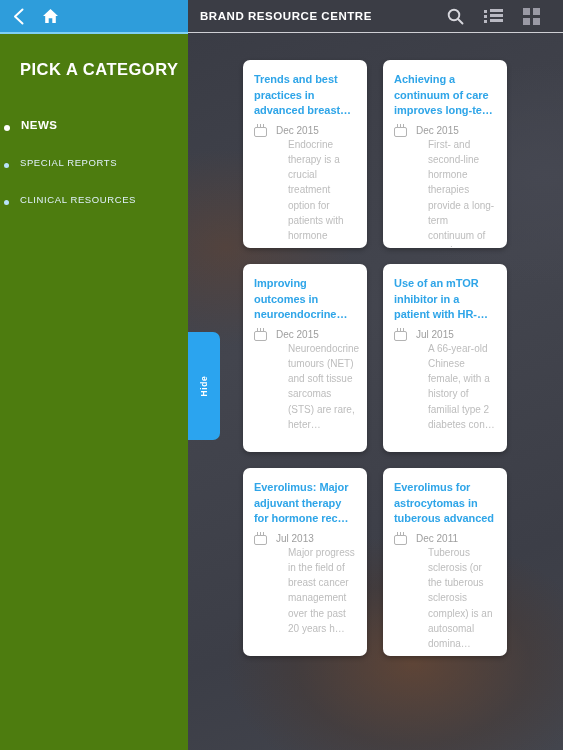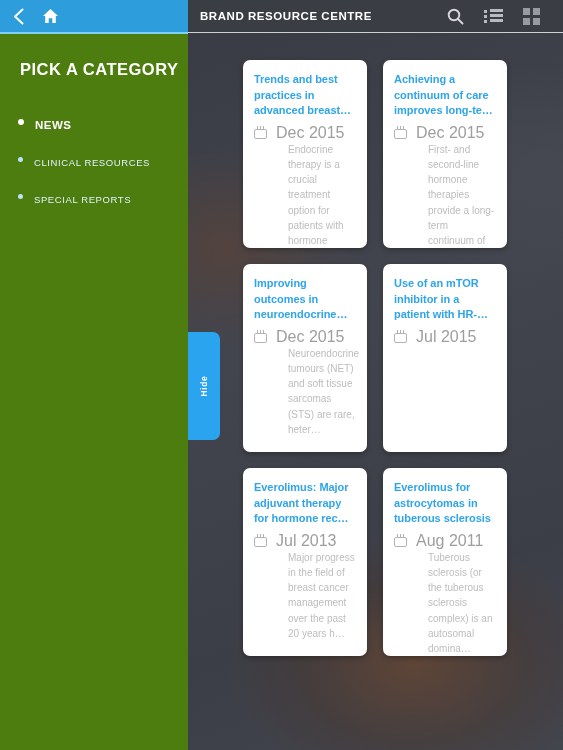--- a/index.html
+++ b/index.html
@@ -63,21 +63,21 @@
   #sidebar {
     position:absolute; left:0; top:34px; width:188px; bottom:0;
     background:#4d7c0f; z-index:15;
   }
   #sidebar-title {
     color:#ffffff; font-size:16.5px; font-weight:bold;
     letter-spacing:0.5px; padding:26px 0 0 20px;
   }
   #cat-list { margin-top:27px; }
   .cat-item {
-    display:flex; align-items:flex-start; padding:13px 0 13px 18px; cursor:pointer;
+    display:flex; align-items:flex-end; padding:13px 0 13px 4px; cursor:pointer;
   }
   .cat-bullet { width:6px; height:6px; border-radius:50%; background:#ffffff; flex:none; }
   .cat-item.active .cat-bullet { background:#ffffff; }
   .cat-item:not(.active) .cat-bullet { background:#b9e3fb; width:5px; height:5px; }
   .cat-label {
     margin-left:11px; color:#ffffff; font-size:11.5px;
     font-weight:bold; letter-spacing:0.5px;
   }
   .cat-item:not(.active) .cat-label {
     color:#e2f2fd; font-weight:normal; font-size:9.5px; letter-spacing:0.6px;
@@ -113,21 +113,21 @@
   }
   .card-meta { display:flex; align-items:center; margin-top:5px; }
   .cal-icon { width:13px; height:13px; position:relative; flex:none; }
   .cal-icon .cal-body {
     position:absolute; left:0; top:3px; width:13px; height:10px;
     border:1.6px solid #b3b3b3; border-radius:2px; background:#ffffff;
   }
   .cal-icon .cal-tick {
     position:absolute; top:0; width:1.6px; height:4px; background:#b3b3b3;
   }
-  .card-date { color:#9e9e9e; font-size:16px; margin-left:9px; white-space:nowrap; }
+  .card-date { color:#9e9e9e; font-size:10px; margin-left:9px; white-space:nowrap; }
   .card-body {
     color:#bdbdbd; font-size:10px; line-height:1.52; margin-top:auto;
     padding-bottom:22px;
     margin-left:34px;
   }
 </style>
 </head>
 <body>
 
 <div id="bg-photo"></div>
@@ -180,25 +180,25 @@
 
 <div id="sidebar">
   <div id="sidebar-title">PICK A CATEGORY</div>
   <div id="cat-list">
     <div class="cat-item active">
       <span class="cat-bullet"></span>
       <span class="cat-label">NEWS</span>
     </div>
     <div class="cat-item">
       <span class="cat-bullet"></span>
-      <span class="cat-label">CLINICAL RESOURCES</span>
+      <span class="cat-label">SPECIAL REPORTS</span>
     </div>
     <div class="cat-item">
       <span class="cat-bullet"></span>
-      <span class="cat-label">SPECIAL REPORTS</span>
+      <span class="cat-label">CLINICAL RESOURCES</span>
     </div>
   </div>
 </div>
 
 <div id="hide-tab">
   <span id="hide-tab-label">Hide</span>
 </div>
 
 <div id="cards">
 
@@ -248,43 +248,44 @@
     <div class="card-title">Use of an mTOR inhibitor in a patient with HR-…</div>
     <div class="card-meta">
       <span class="cal-icon">
         <span class="cal-tick" style="left:2.5px"></span>
           <span class="cal-tick" style="left:5.7px"></span>
           <span class="cal-tick" style="left:8.9px"></span>
         <span class="cal-body"></span>
       </span>
       <span class="card-date">Jul 2015</span>
     </div>
+    <div class="card-body"> A  66-year-old Chinese female, with a  history of  familial type 2 diabetes con…</div>
   </div>
 
   <div class="card">
     <div class="card-title">Everolimus: Major adjuvant therapy for hormone rec…</div>
     <div class="card-meta">
       <span class="cal-icon">
         <span class="cal-tick" style="left:2.5px"></span>
           <span class="cal-tick" style="left:5.7px"></span>
           <span class="cal-tick" style="left:8.9px"></span>
         <span class="cal-body"></span>
       </span>
       <span class="card-date">Jul 2013</span>
     </div>
     <div class="card-body">Major progress in the field of breast cancer management over the past 20 years h…</div>
   </div>
 
   <div class="card">
-    <div class="card-title">Everolimus for astrocytomas in tuberous sclerosis</div>
-    <div class="card-meta">
-      <span class="cal-icon">
-        <span class="cal-tick" style="left:2.5px"></span>
-          <span class="cal-tick" style="left:5.7px"></span>
-          <span class="cal-tick" style="left:8.9px"></span>
-        <span class="cal-body"></span>
-      </span>
-      <span class="card-date">Aug 2011</span>
+    <div class="card-title">Everolimus for astrocytomas in tuberous advanced</div>
+    <div class="card-meta">
+      <span class="cal-icon">
+        <span class="cal-tick" style="left:2.5px"></span>
+          <span class="cal-tick" style="left:5.7px"></span>
+          <span class="cal-tick" style="left:8.9px"></span>
+        <span class="cal-body"></span>
+      </span>
+      <span class="card-date">Dec 2011</span>
     </div>
     <div class="card-body">Tuberous sclerosis (or the tuberous sclerosis complex) is an autosomal domina…</div>
   </div>
 
 </div>
 
 </body></html>

